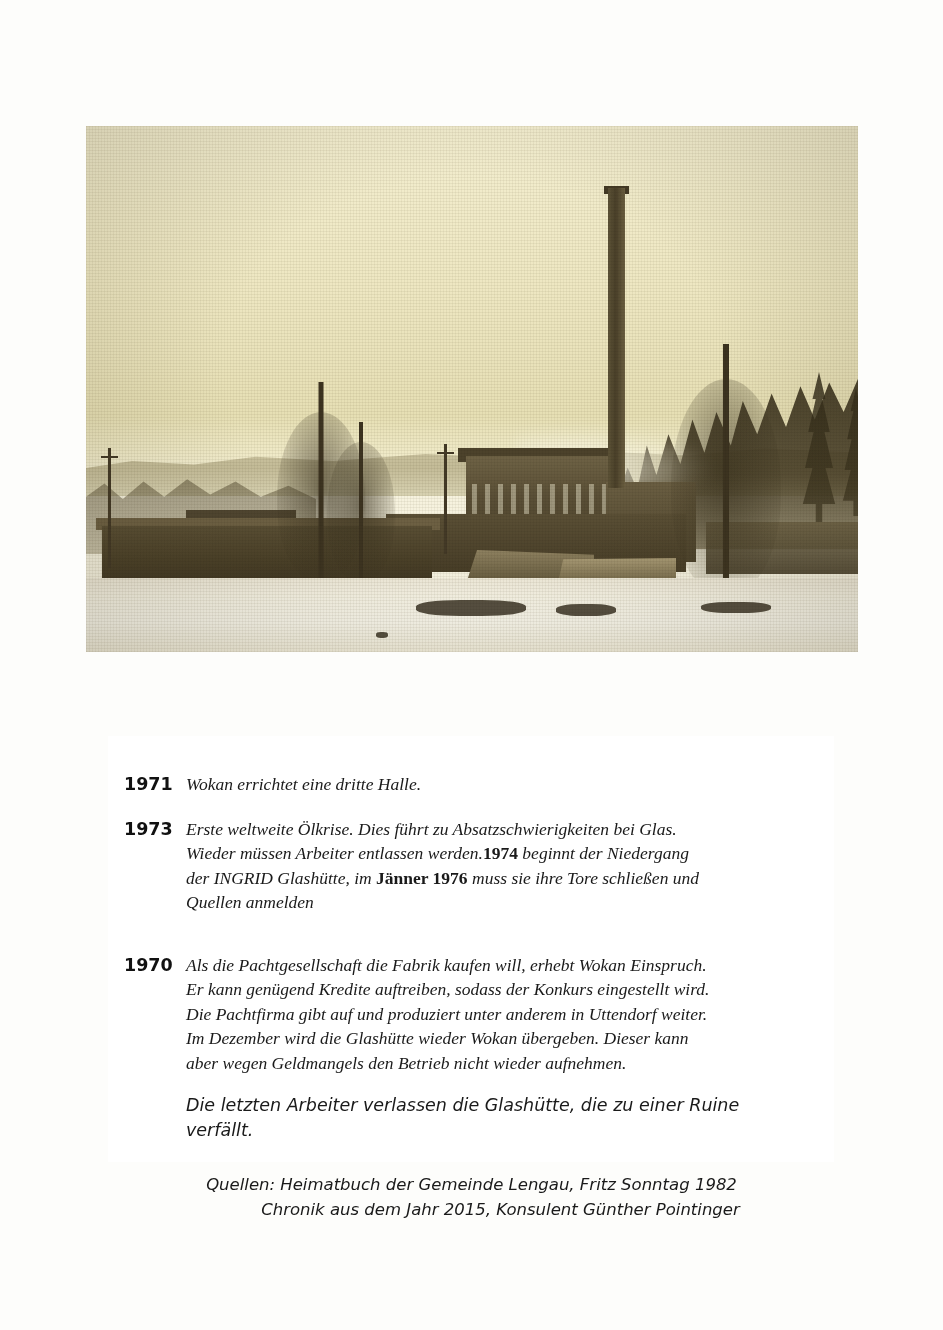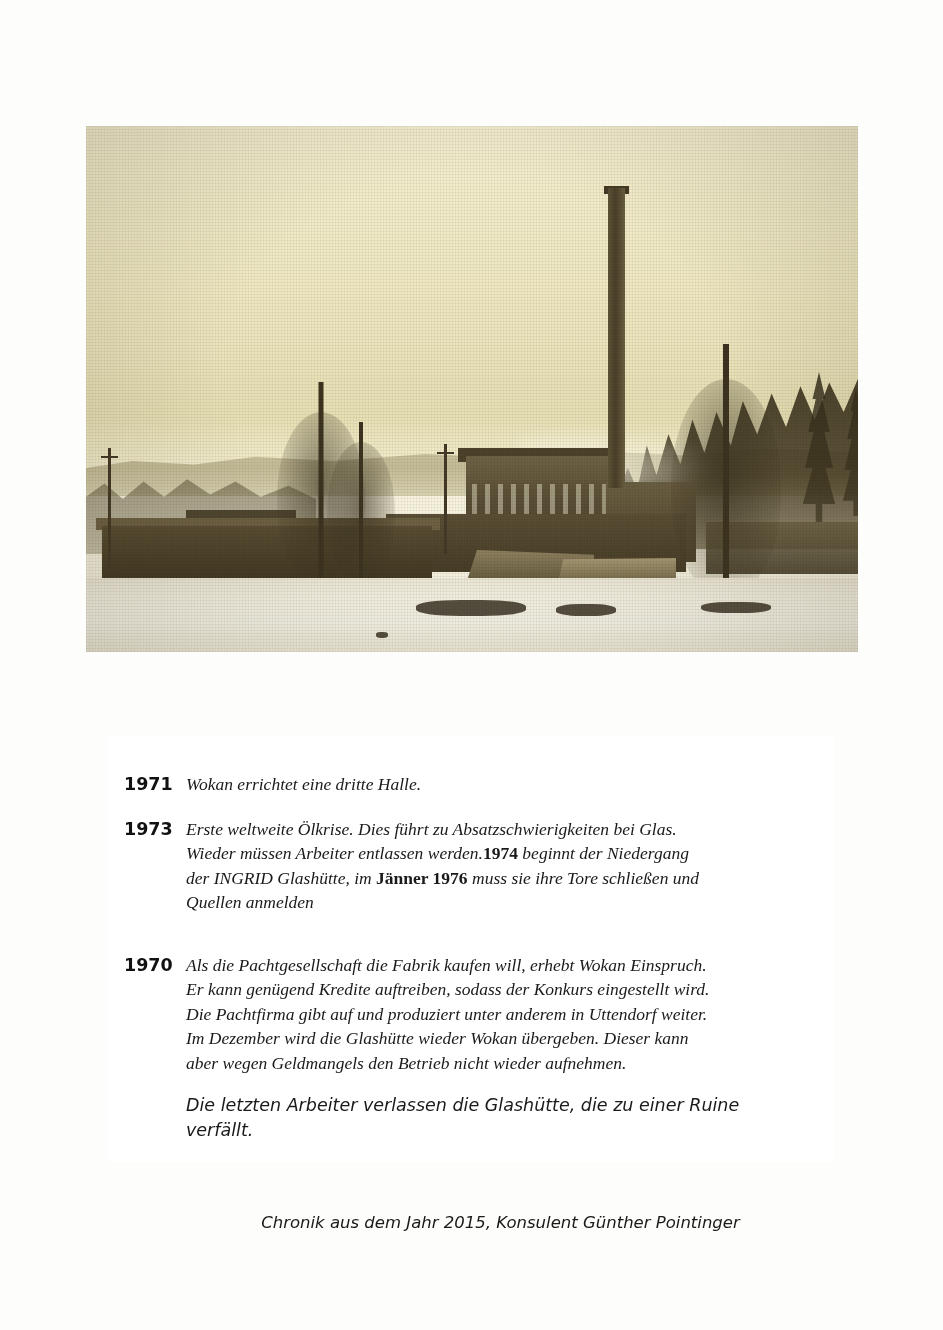--- a/index.html
+++ b/index.html
@@ -321,21 +321,20 @@
     right: 0;
     top: 1172px;
     text-align: center;
     font-style: italic;
     font-size: 16.5px;
     line-height: 25px;
     color: #1a1a1a;
   }
   .sources .line2 {
     padding-left: 58px;
-    margin-top: 38px;
   }
 </style>
 </head>
 <body>
 
 <div class="photo-wrap">
   <div class="photo">
 
     <div class="hill-far"></div>
     <div class="forest-right"></div>
@@ -421,14 +420,15 @@
       <span>aber wegen Geldmangels den Betrieb nicht wieder aufnehmen.</span>
     </div>
   </div>
 
   <div class="gap"></div>
 
   <div class="closing">Die letzten Arbeiter verlassen die Glashütte, die zu einer Ruine verfällt.</div>
 </div>
 
 <div class="sources">
+  <div class="line1">Quellen:  Heimatbuch der Gemeinde Lengau, Fritz Sonntag  1982</div>
   <div class="line2">Chronik aus dem Jahr 2015, Konsulent Günther Pointinger</div>
 </div>
 
 </body></html>

